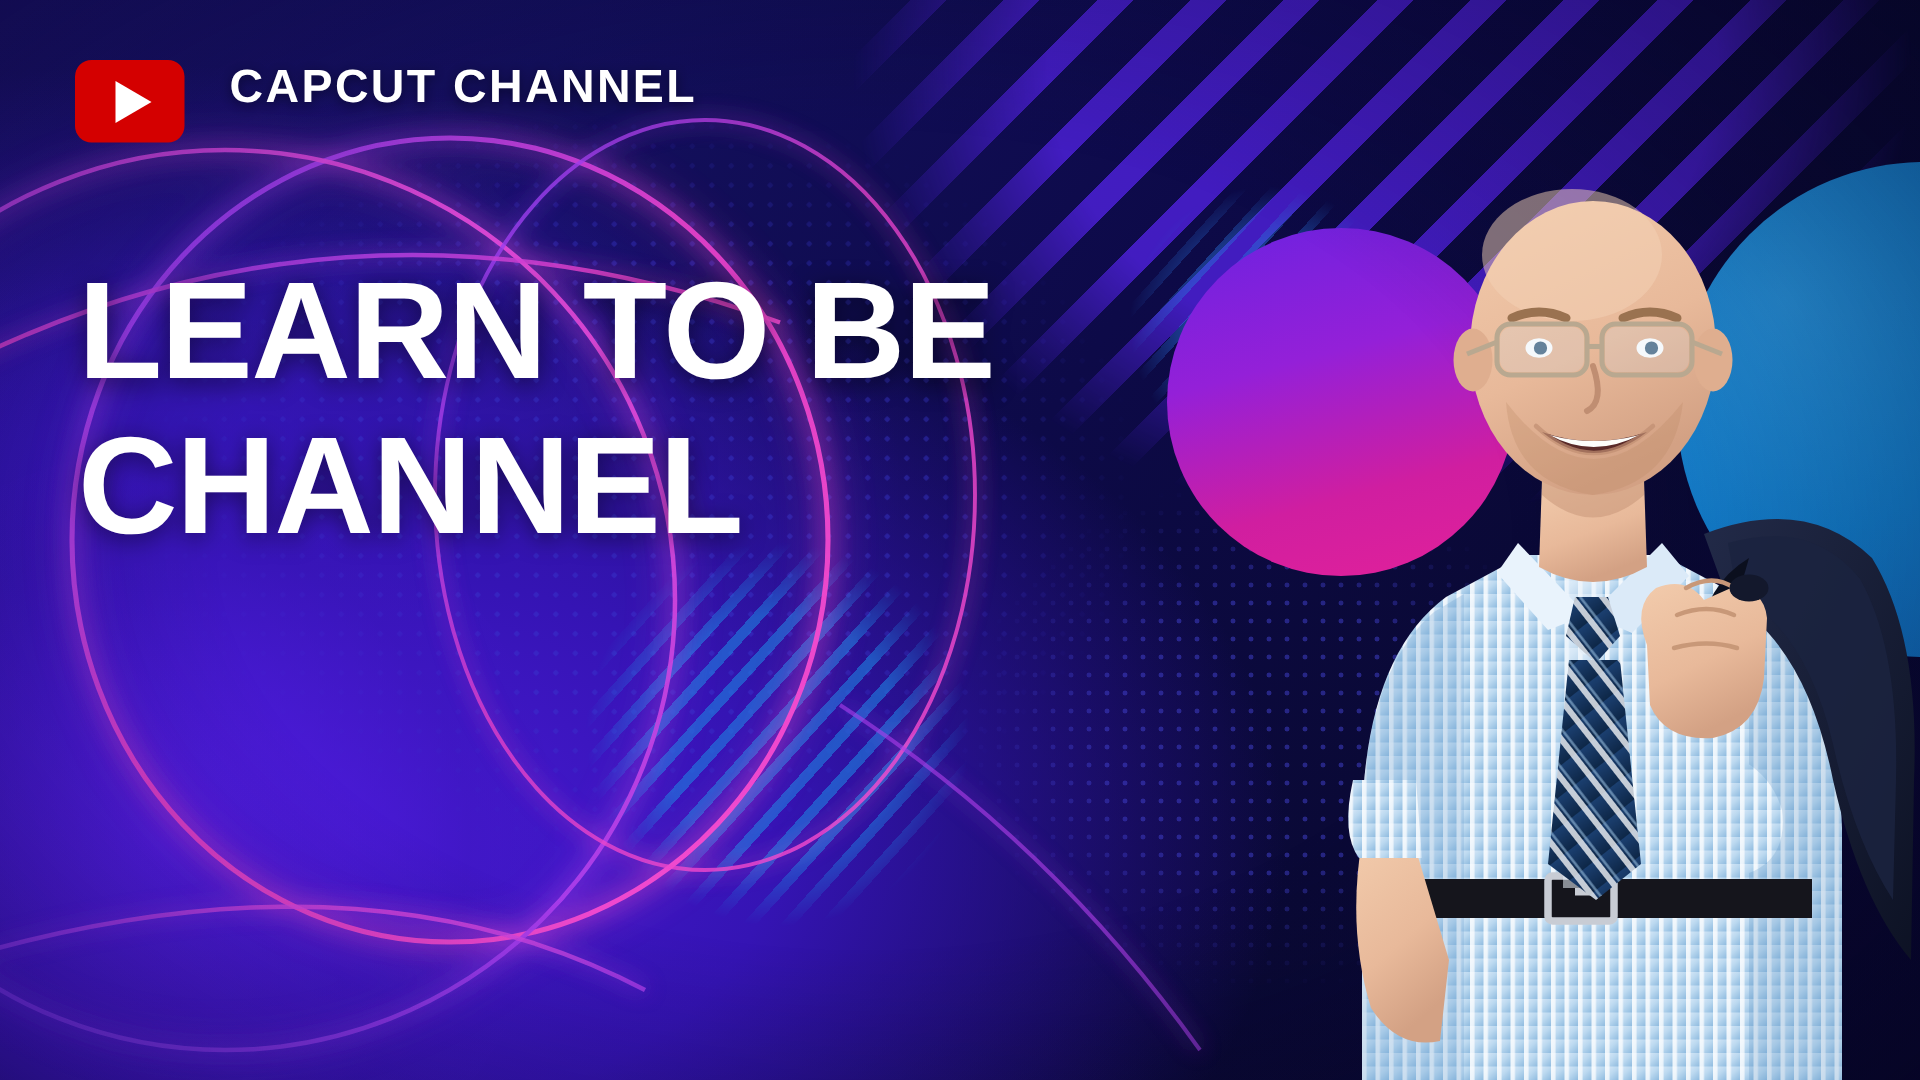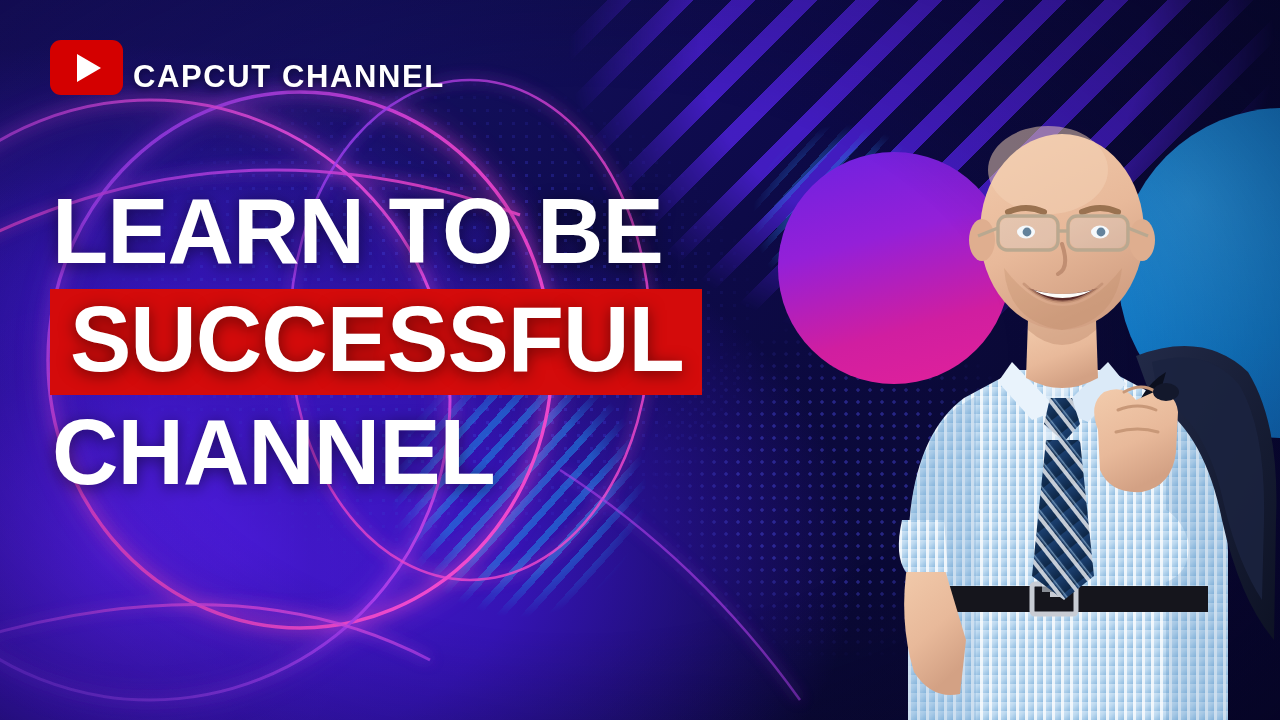--- a/index.html
+++ b/index.html
@@ -78,31 +78,31 @@
   }
 
   #bg-arcs{position:absolute;inset:0;}
 
   
   #bg-vignette{
     background:radial-gradient(ellipse 80% 90% at 45% 50%, rgba(0,0,0,0) 42%, rgba(3,2,24,.55) 100%);
   }
 
   
-  #channel-badge{position:absolute;left:50px;top:40px;display:flex;align-items:flex-end;gap:10px;}
+  #channel-badge{position:absolute;left:50px;top:40px;display:flex;align-items:flex-start;gap:30px;}
   #play-button{width:73px;height:55px;border-radius:11px;background:#d40000;
                display:flex;align-items:center;justify-content:center;}
   #play-triangle{width:0;height:0;border-left:24px solid #fff;
                  border-top:14px solid transparent;border-bottom:14px solid transparent;
                  margin-left:5px;}
   #channel-name{color:#fff;font-size:31px;font-weight:bold;letter-spacing:1.6px;
                 text-shadow:0 2px 7px rgba(0,0,0,.45);white-space:nowrap;}
 
   
-  #headline{position:absolute;left:52px;top:186px;width:860px;}
+  #headline{position:absolute;left:52px;top:176px;width:860px;}
   .hl-line{color:#fff;font-weight:bold;font-size:92px;line-height:.98;
            letter-spacing:-1px;white-space:nowrap;
            text-shadow:0 3px 16px rgba(0,0,0,.5);}
   #hl-line-1{margin-bottom:13px;}
   #hl-line-2{display:inline-block;background:#d40b0b;color:#fff;
              padding:4px 18px 10px 20px;margin-left:-2px;
              font-size:92px;line-height:1.0;}
   .hl-wrap-2{margin-bottom:12px;}
   #hl-line-3{margin-bottom:11px;}
 
@@ -284,19 +284,16 @@
 
   <div id="channel-badge">
     <div id="play-button">
       <div id="play-triangle"></div>
     </div>
     <div id="channel-name">CAPCUT CHANNEL</div>
   </div>
 
   <div id="headline">
     <div class="hl-line" id="hl-line-1">LEARN TO BE</div>
-    <div class="hl-wrap-2">
-      <span class="hl-line" id="hl-line-2">SUCCESSFUL</span>
-    </div>
     <div class="hl-line" id="hl-line-4">CHANNEL</div>
   </div>
 
 </div>
 
 </body></html>

